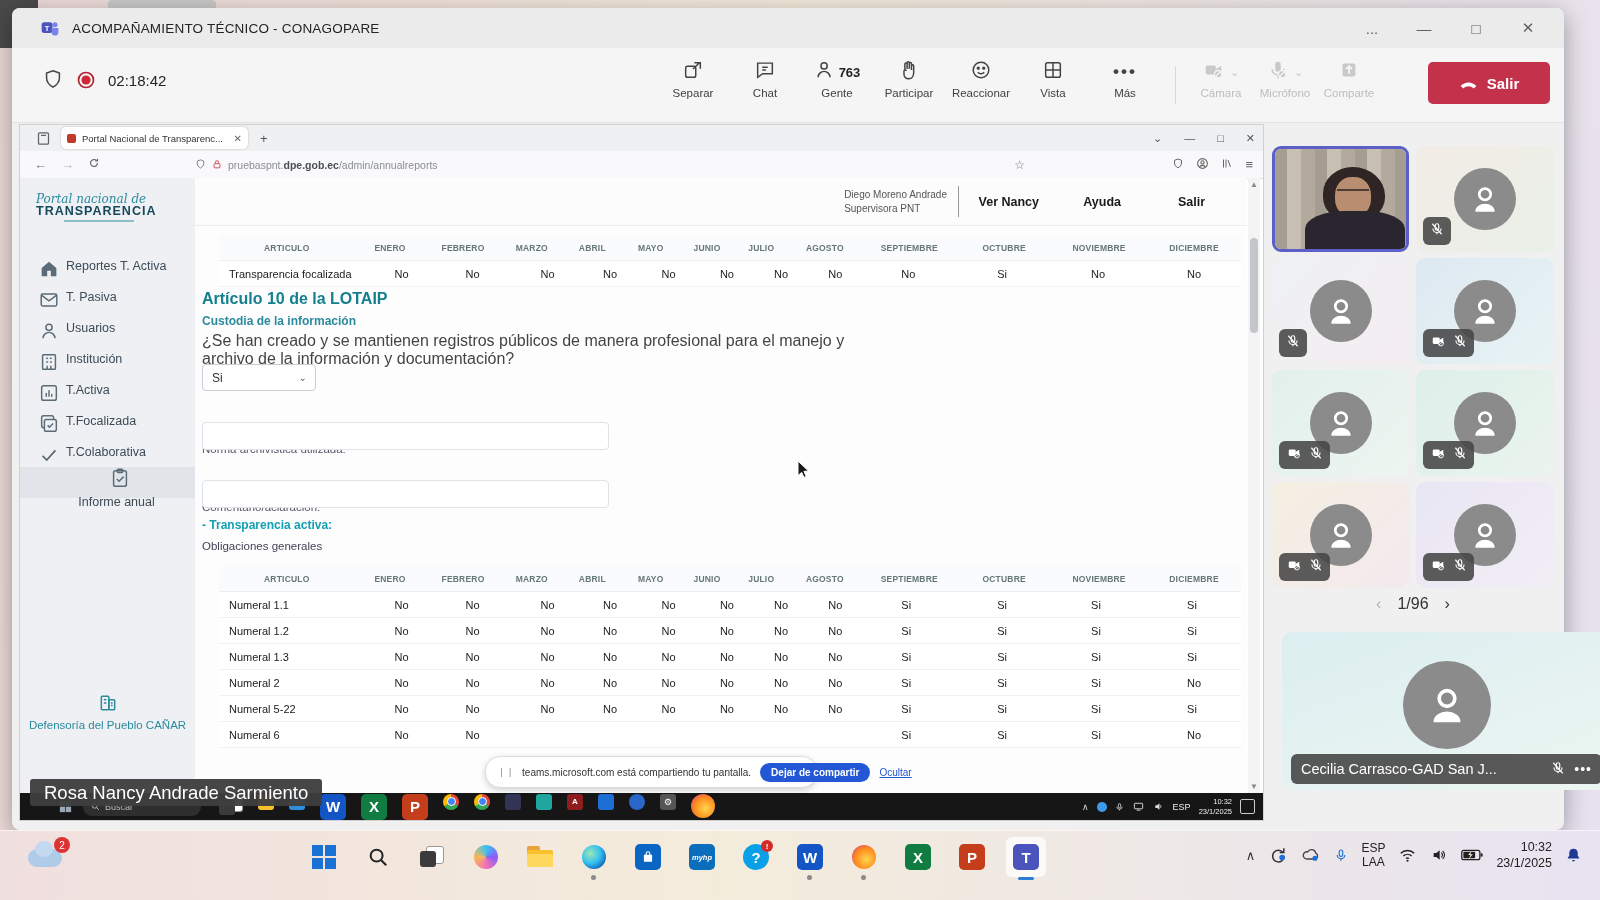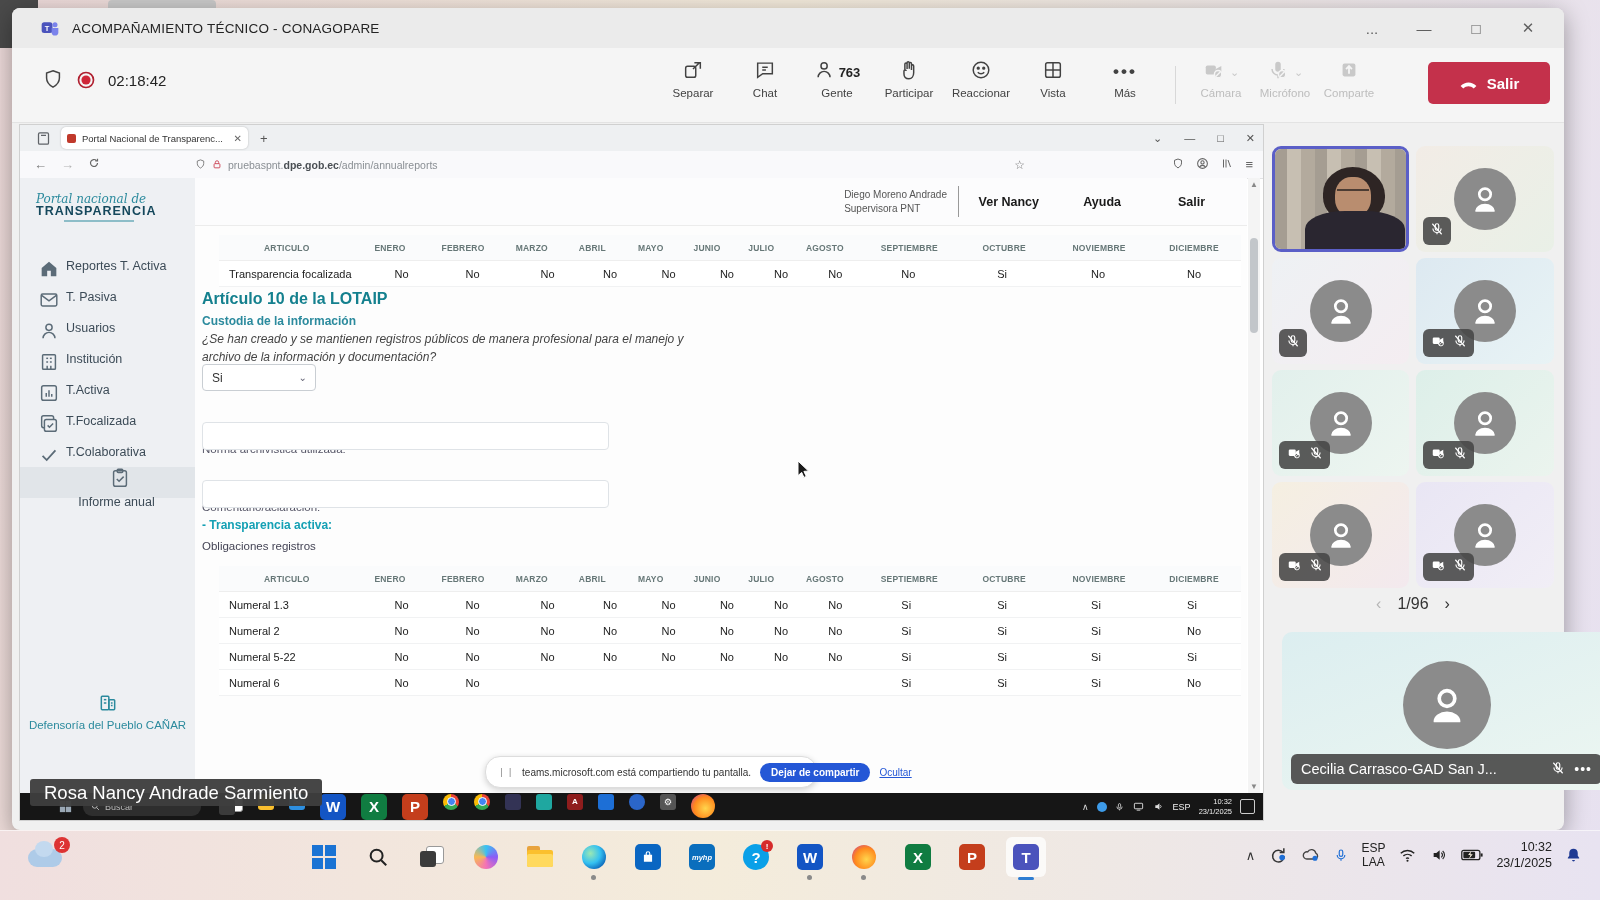--- a/index.html
+++ b/index.html
@@ -84,21 +84,21 @@
   table.mtable{position:absolute;border-collapse:collapse;width:1022px;left:24px;table-layout:fixed;background:#f9a8d4;}
   table.mtable thead th{font-size:8.5px;color:#677;font-weight:bold;background:#fafbfc;border-bottom:1px solid #eee;
       height:23px;text-align:center;letter-spacing:.2px;}
   table.mtable thead th:first-child{text-align:center;}
   table.mtable td{font-size:11px;color:#222;height:23px;border-bottom:1px solid #f1f2f3;padding-left:40px;background:#fff;}
   table.mtable td.lab{font-size:11px;padding-left:10px;}
   .t1{top:57px;}
   .t2{top:388px;}
   .lotitle{position:absolute;left:7px;top:112px;font-size:16px;font-weight:bold;color:#14808e;}
   .losub{position:absolute;left:7px;top:136px;font-size:12px;font-weight:bold;color:#2b8a9d;}
-  .qline{position:absolute;left:7px;font-size:12px;color:#444;font-style:italic;}
+  .qline{position:absolute;left:7px;font-size:16px;color:#444;}
   .selbox{position:absolute;left:7px;top:186px;width:103px;height:25px;border:1px solid #c9ced3;border-radius:4px;
       background:#fff;display:flex;align-items:center;font-size:12px;color:#333;padding-left:9px;}
   .selbox .sv{flex:1;}
   .selbox .sc{color:#667;font-size:10px;margin-right:8px;}
   .flabel{position:absolute;left:7px;font-size:11.5px;color:#556;margin-top:36px;}
   .finput{position:absolute;left:7px;width:405px;height:26px;border:1px solid #dfe3e7;border-radius:4px;background:#fff;}
   .activa{position:absolute;left:7px;top:340px;font-size:12px;font-weight:bold;color:#14a0b4;}
   .oblig{position:absolute;left:7px;top:362px;font-size:11.5px;color:#445;}
   
   .sharebar{position:absolute;left:465px;top:631px;width:330px;height:30px;background:#fff;border:1px solid #ddd;
@@ -561,21 +561,21 @@
         <span class="sv">Si</span>
         <span class="sc">⌄</span>
       </div>
 
       <div class="flabel" style="top:229px;">Norma archivística utilizada:</div>
       <div class="finput" style="top:244px;"></div>
       <div class="flabel" style="top:287px;">Comentario/aclaración:</div>
       <div class="finput" style="top:302px;"></div>
 
       <div class="activa">- Transparencia activa:</div>
-      <div class="oblig">Obligaciones registros</div>
+      <div class="oblig">Obligaciones generales</div>
 
       <table class="mtable t2" id="table2">
           <colgroup>
             <col style="width:130px">
             <col style="width:68px">
             <col style="width:72px">
             <col style="width:60px">
             <col style="width:56px">
             <col style="width:56px">
             <col style="width:52px">
@@ -597,20 +597,50 @@
               <th>JUNIO</th>
               <th>JULIO</th>
               <th>AGOSTO</th>
               <th>SEPTIEMBRE</th>
               <th>OCTUBRE</th>
               <th>NOVIEMBRE</th>
               <th>DICIEMBRE</th>
             </tr>
           </thead>
           <tbody>
+            <tr>
+              <td class="lab">Numeral 1.1</td>
+              <td>No</td>
+              <td>No</td>
+              <td>No</td>
+              <td>No</td>
+              <td>No</td>
+              <td>No</td>
+              <td>No</td>
+              <td>No</td>
+              <td>Si</td>
+              <td>Si</td>
+              <td>Si</td>
+              <td>Si</td>
+            </tr>
+            <tr>
+              <td class="lab">Numeral 1.2</td>
+              <td>No</td>
+              <td>No</td>
+              <td>No</td>
+              <td>No</td>
+              <td>No</td>
+              <td>No</td>
+              <td>No</td>
+              <td>No</td>
+              <td>Si</td>
+              <td>Si</td>
+              <td>Si</td>
+              <td>Si</td>
+            </tr>
             <tr>
               <td class="lab">Numeral 1.3</td>
               <td>No</td>
               <td>No</td>
               <td>No</td>
               <td>No</td>
               <td>No</td>
               <td>No</td>
               <td>No</td>
               <td>No</td>

